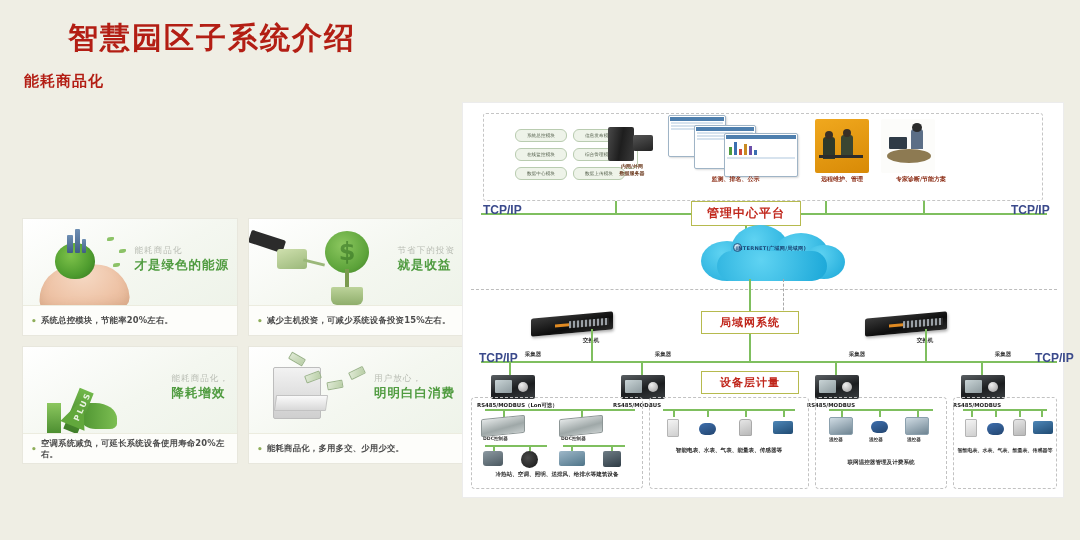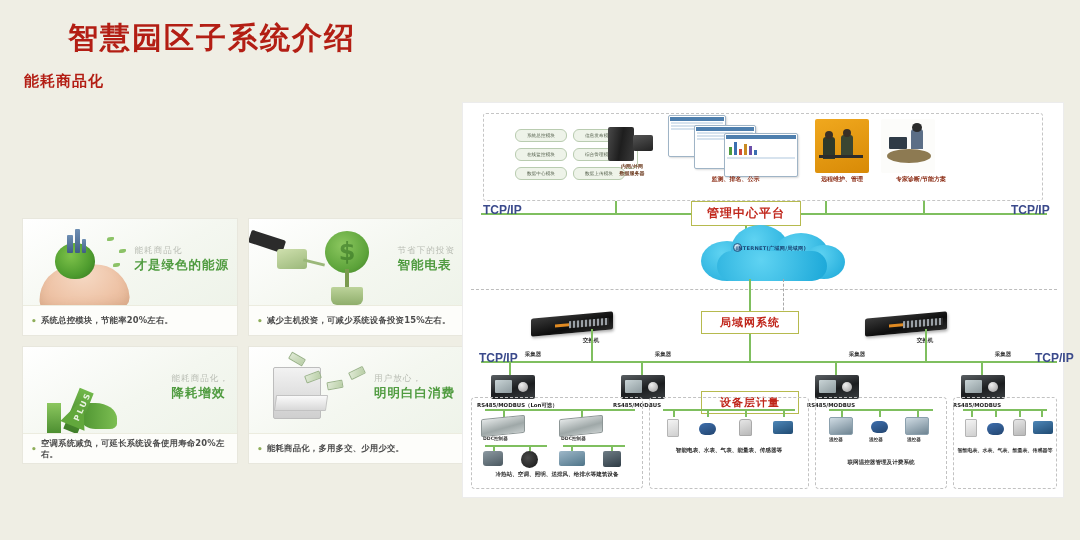--- a/index.html
+++ b/index.html
@@ -345,21 +345,21 @@
       <div class="card-art">
         <div class="arm"></div>
         <div class="can"></div>
         <div class="can-spout"></div>
         <div class="tree-top"></div>
         <div class="tree-dollar">$</div>
         <div class="tree-trunk"></div>
         <div class="pot"></div>
         <div class="art-text">
           <div class="l1">节省下的投资</div>
-          <div class="l2">智能电表</div>
+          <div class="l2">就是收益</div>
         </div>
       </div>
       <div class="card-cap">
         <span class="bullet">•</span>
         <span>减少主机投资，可减少系统设备投资15%左右。</span>
       </div>
     </div>
 
     <div class="card">
       <div class="card-art">
@@ -505,21 +505,21 @@
     <div class="dev-cap" style="left:442px;top:234px;width:40px;">交换机</div>
 
     <div class="gline v" style="left:128px;top:226px;height:32px;"></div>
     <div class="gline v" style="left:462px;top:226px;height:32px;"></div>
     <div class="gline v" style="left:286px;top:231px;height:27px;"></div>
 
     <div class="gline h" style="left:18px;top:258px;width:576px;"></div>
     <div class="tcp" style="left:16px;top:248px;">TCP/IP</div>
     <div class="tcp" style="left:572px;top:248px;">TCP/IP</div>
 
-    <div class="greenbox" style="left:238px;top:268px;width:98px;height:23px;font-size:11px;margin-top:20px;">设备层计量</div>
+    <div class="greenbox" style="left:238px;top:268px;width:98px;height:23px;font-size:11px;">设备层计量</div>
 
     <div class="gline v" style="left:46px;top:258px;height:14px;"></div>
     <div class="collector" style="left:28px;top:272px;">
       <div class="disp"></div>
       <div class="knob"></div>
     </div>
     <div class="dev-cap" style="left:52px;top:248px;width:36px;">采集器</div>
 
     <div class="gline v" style="left:178px;top:258px;height:14px;"></div>
     <div class="collector" style="left:158px;top:272px;">

